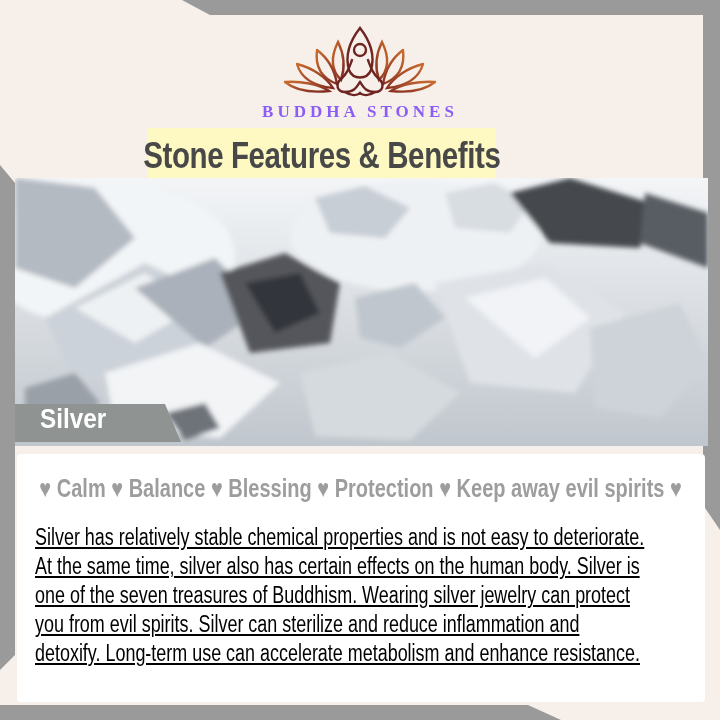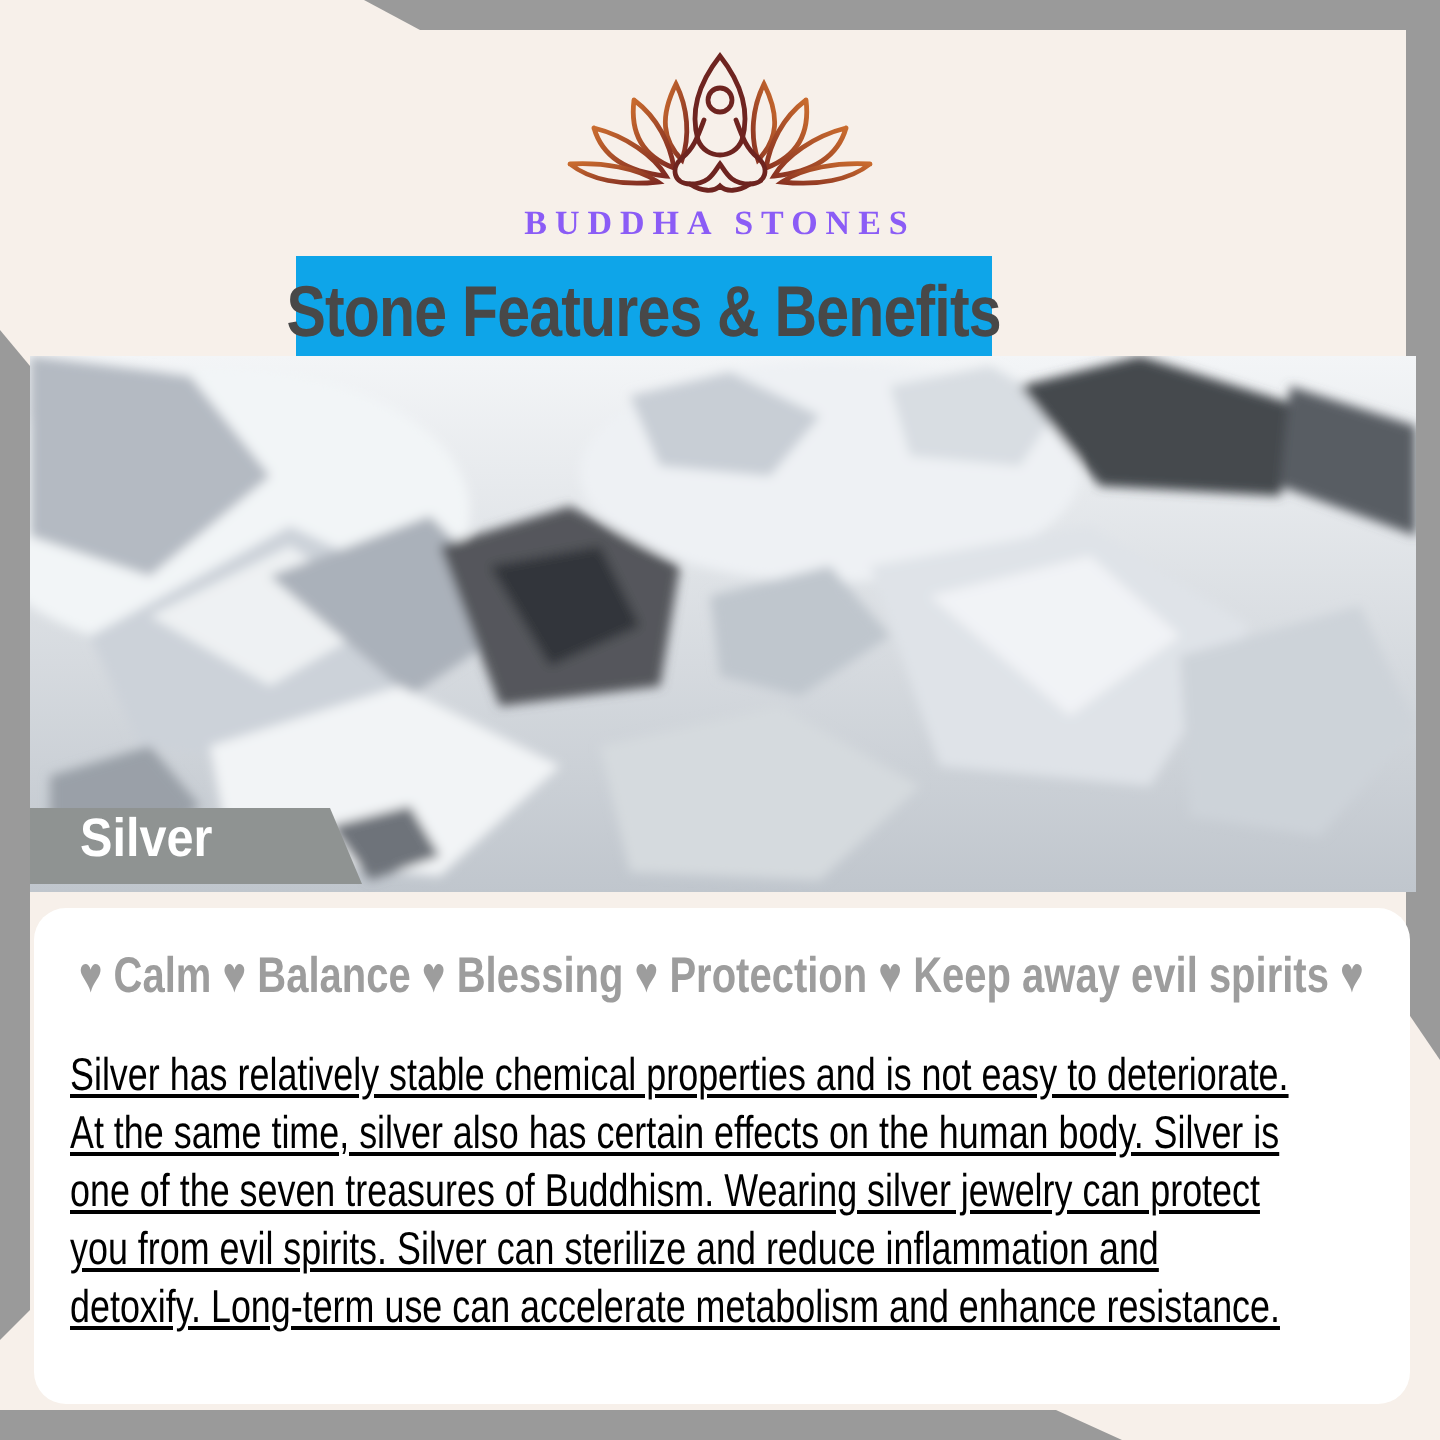--- a/index.html
+++ b/index.html
@@ -18,39 +18,39 @@
     clip-path:polygon(0 0,528px 0,100% 100%,0 100%);}
 
   
   .brand{position:absolute;left:0;top:24px;width:720px;text-align:center;}
   .brand svg{display:block;margin:0 auto;}
   .brand-name{margin-top:2px;font-family:"Liberation Serif",serif;font-size:17px;
     letter-spacing:4px;color:#8b5cf6;font-weight:600;}
 
   
   .title-box{position:absolute;left:148px;top:128px;width:348px;height:55px;
-    background:#0ea5e9;display:flex;align-items:center;justify-content:center;}
+    background:#fef9c3;display:flex;align-items:center;justify-content:center;}
   .title-text{display:inline-block;white-space:nowrap;font-weight:bold;font-size:36px;
     color:#484848;transform:scaleX(0.82);transform-origin:center center;letter-spacing:-0.5px;}
 
   
   .photo{position:absolute;left:15px;top:178px;width:693px;height:268px;margin:0;
     overflow:hidden;background:#d7dce1;}
   .photo svg{display:block;}
 
   
   .stone-tag{position:absolute;left:15px;top:404px;width:166px;height:38px;background:#8f9392;
     clip-path:polygon(0 0,calc(100% - 16px) 0,100% 100%,0 100%);
     display:flex;align-items:flex-start;}
   .stone-tag span{display:inline-block;margin-left:25px;color:#ffffff;font-weight:bold;
     font-size:27px;transform:scaleX(0.9);transform-origin:left center;}
 
   
   .card{position:absolute;left:17px;top:454px;width:688px;height:248px;background:#ffffff;
-    border-radius:16px;}
+    border-radius:4px;}
   .hearts{margin-top:20px;display:flex;justify-content:center;}
   .hearts-inner{white-space:nowrap;font-weight:bold;font-size:25px;color:#9d9d9d;
     transform:scaleX(0.8);transform-origin:center top;}
   .para{margin:20px 0 0 18px;width:668px;color:#000000;text-decoration:underline;}
   .para-inner{width:860px;transform:scaleX(0.78);transform-origin:0 0;}
   .para-line{white-space:nowrap;font-size:23px;line-height:29px;letter-spacing:0;}
 </style>
 </head>
 <body>
 

